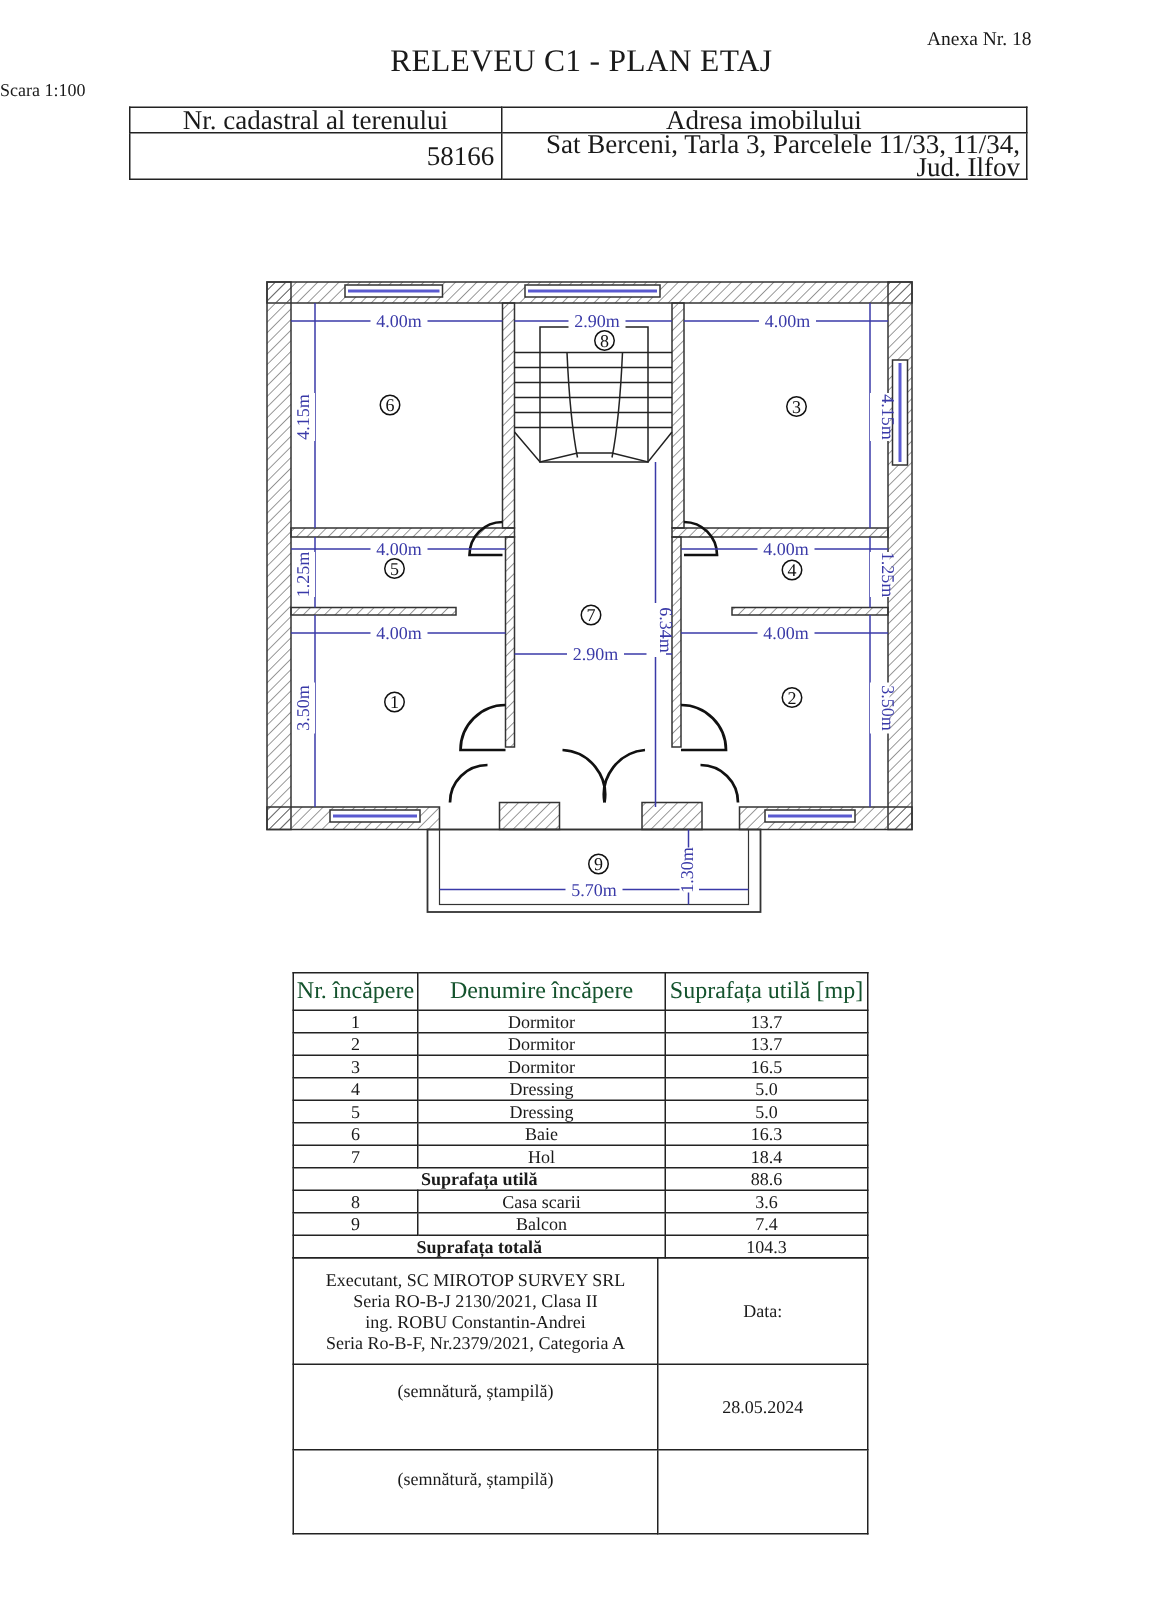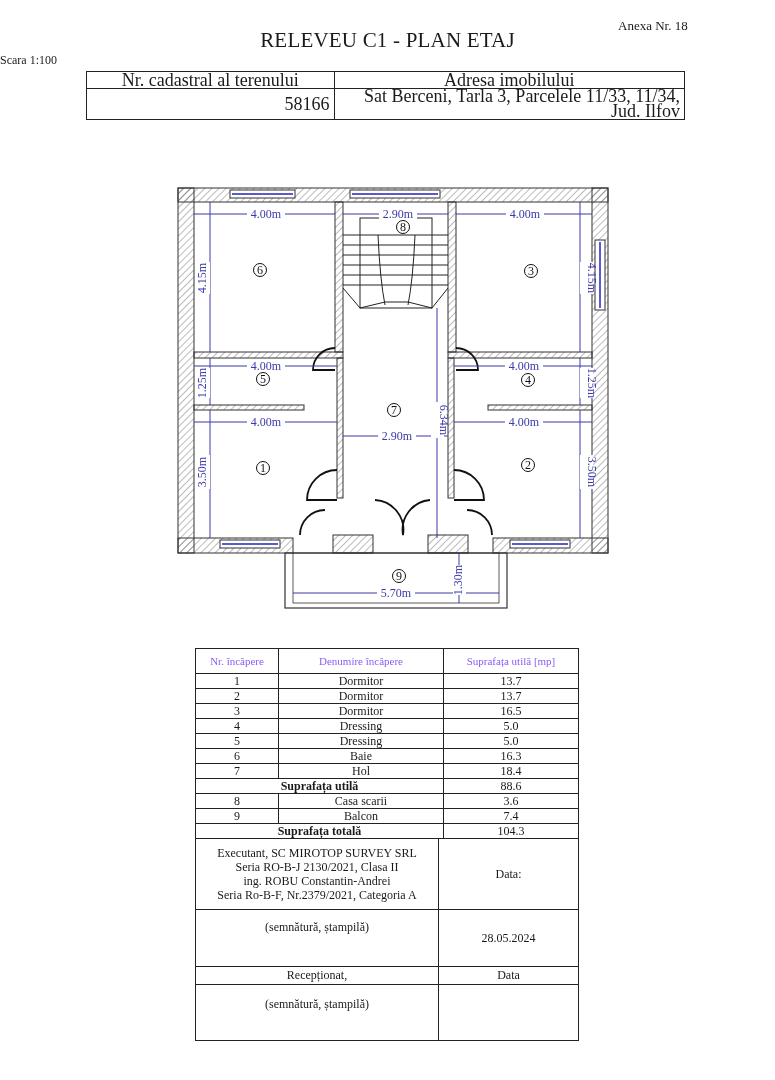--- a/index.html
+++ b/index.html
@@ -10,21 +10,21 @@
   .scale{position:absolute;left:0;width:775px;top:53px;text-align:left;font-size:12px;}
   table{border-collapse:collapse;font-family:"Liberation Serif",serif;}
   .info{position:absolute;left:86px;top:71px;width:599px;font-size:18px;}
   .info td{border:1px solid #222;padding:0 4px;height:15px;line-height:15px;text-align:right;}
   .info .hdr td{text-align:center;height:16px;}
   .info .big td{height:27px;}
   .c{text-align:center;}
   .plan{position:absolute;left:170px;top:180px;}
   .rooms{position:absolute;left:195px;top:648px;width:384px;font-size:12px;}
   .rooms td{border:1px solid #222;text-align:center;height:14px;line-height:14px;padding:0;}
-  .rooms th{border:1px solid #222;font-weight:normal;height:22px;font-size:11px;color:#8b5cf6;}
+  .rooms th{border:1px solid #222;font-weight:normal;height:22px;font-size:16px;color:#14532d;}
   .rooms .sum td{font-weight:bold;}
   .sign{position:absolute;left:195px;top:838px;width:384px;font-size:12px;border-radius:24px;}
   .sign td{border:1px solid #222;text-align:center;vertical-align:middle;padding:0;}
 </style>
 </head>
 <body>
 
 <div class="page">
   <div class="annex">Anexa Nr. 18</div>
   <div class="title">RELEVEU C1 - PLAN ETAJ</div>
@@ -255,23 +255,19 @@
         <div>Seria RO-B-J 2130/2021, Clasa II</div>
         <div>ing. ROBU Constantin-Andrei</div>
         <div>Seria Ro-B-F, Nr.2379/2021, Categoria A</div>
       </td>
       <td>Data:</td>
     </tr>
     <tr style="height:57px">
       <td style="vertical-align:top;padding-top:10px">(semnătură, ștampilă)</td>
       <td>28.05.2024</td>
     </tr>
-    <tr style="height:18px">
-      <td>Recepționat,</td>
-      <td>Data</td>
-    </tr>
     <tr style="height:56px">
       <td style="vertical-align:top;padding-top:12px">(semnătură, ștampilă)</td>
       <td></td>
     </tr>
   </tbody>
     </table>
 </div>
 
 </body></html>

